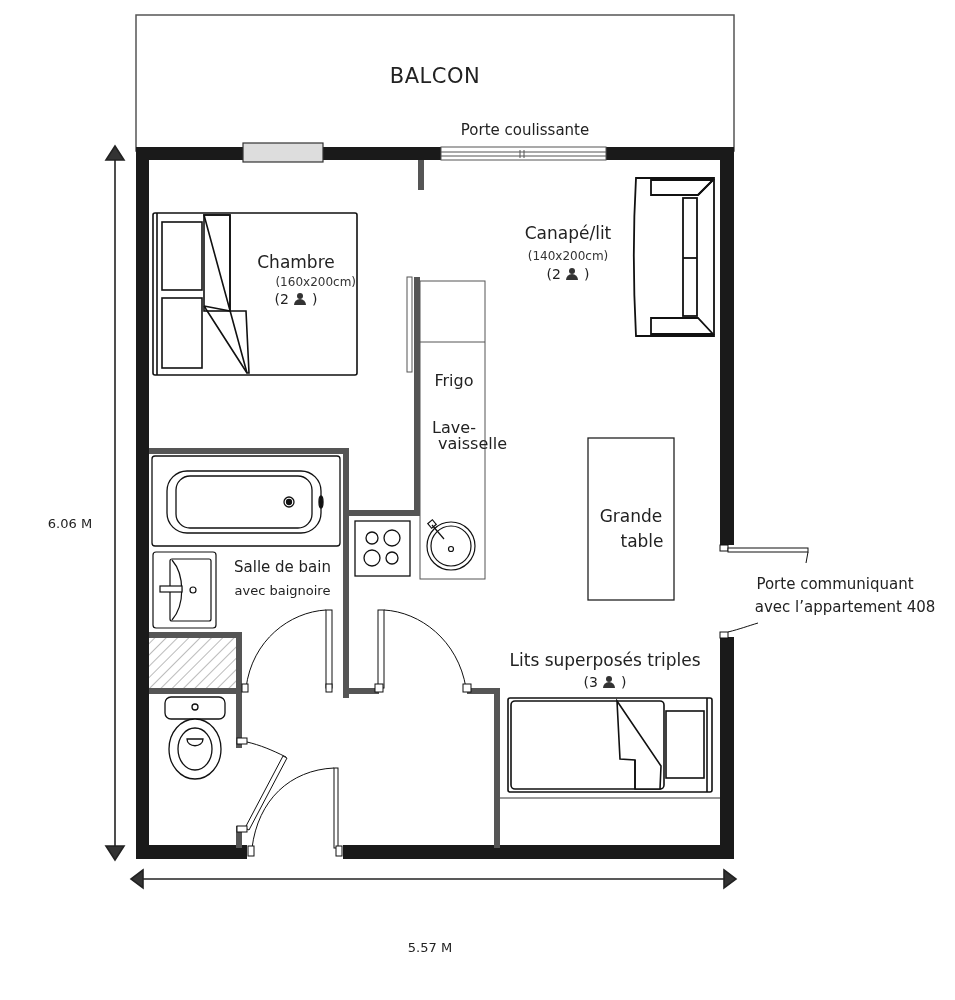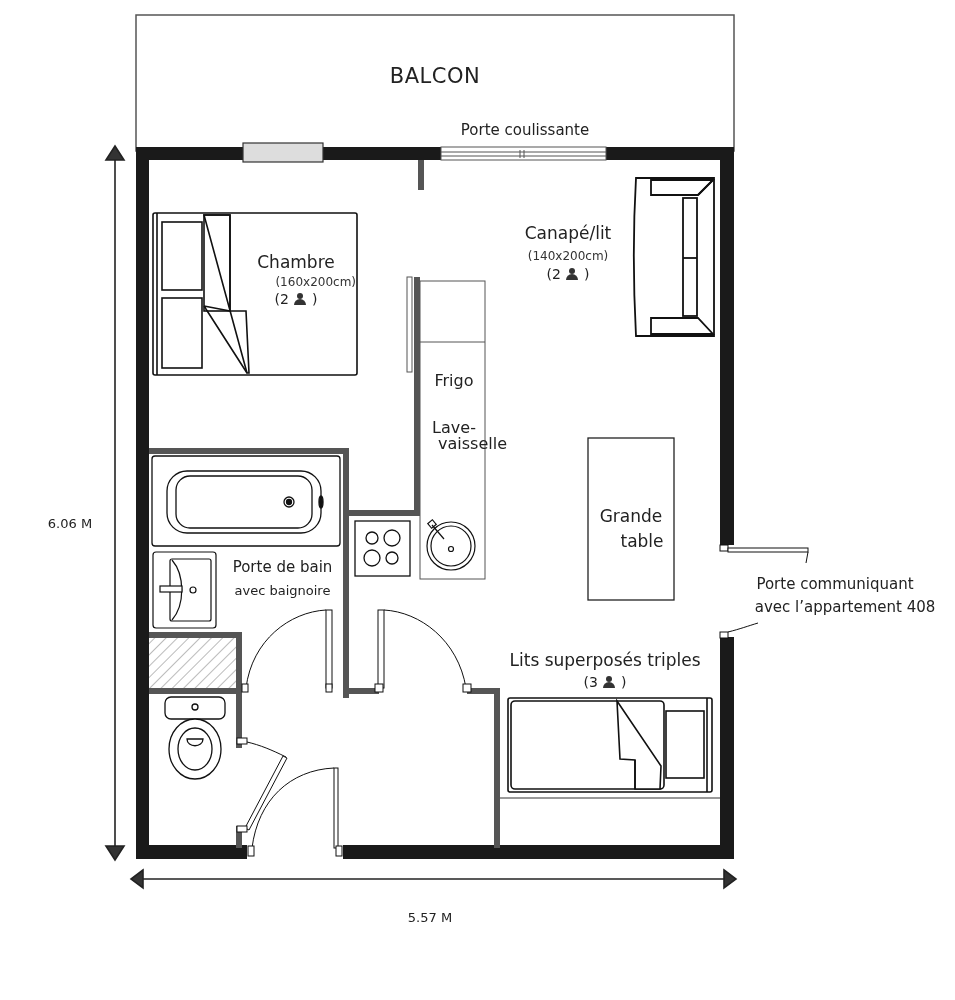--- a/index.html
+++ b/index.html
@@ -217,29 +217,29 @@
   </div>
 </div>
 
 <div class="lbl kitchen" style="left:422px; top:371px; width:64px;">Frigo</div>
 <div class="lbl kitchen" style="left:422px; top:418px; width:64px;">Lave-</div>
 <div class="lbl kitchen" style="left:438px; top:434px; width:64px;">vaisselle</div>
 
 <div class="lbl big" style="left:588px; top:506px; width:86px;">Grande</div>
 <div class="lbl big" style="left:588px; top:531px; width:86px;margin-left:11px;">table</div>
 
-<div class="lbl mid" style="left:220px; top:558px; width:125px;">Porte de bain</div>
+<div class="lbl mid" style="left:220px; top:558px; width:125px;">Salle de bain</div>
 <div class="lbl kitchen" style="left:220px; top:583px; width:125px; font-size:13px;">avec baignoire</div>
 
 <div class="lbl mid" style="left:735px; top:575px; width:200px;">Porte communiquant</div>
 <div class="lbl mid" style="left:730px; top:598px; width:230px;">avec l’appartement 408</div>
 
 <div>
   <div class="lbl big" style="left:490px; top:650px; width:230px;">Lits superposés triples</div>
   <div class="lbl occ" style="left:565px; top:674px; width:80px;">
     <span>(</span><span>3</span>
     <span class="person"></span>
     <span>)</span>
   </div>
 </div>
 
 <div class="lbl dim" style="left:30px; top:516px; width:80px;">6.06 M</div>
-<div class="lbl dim" style="left:390px; top:910px; width:80px;">5.57 M</div>
+<div class="lbl dim" style="left:390px; top:940px; width:80px;">5.57 M</div>
 
 </body></html>

